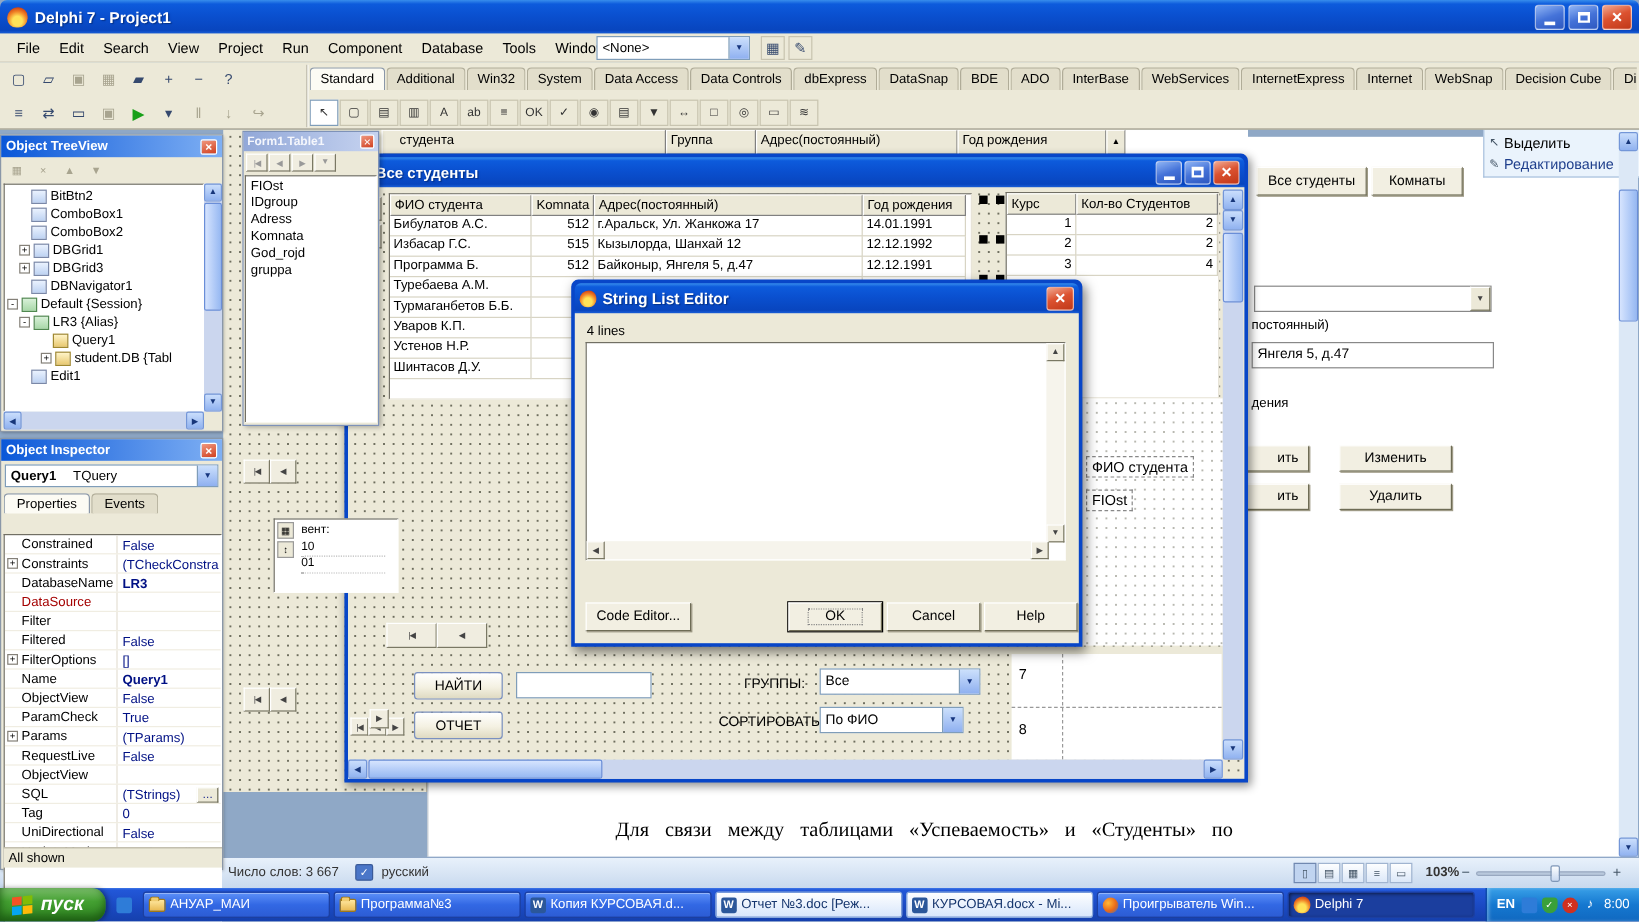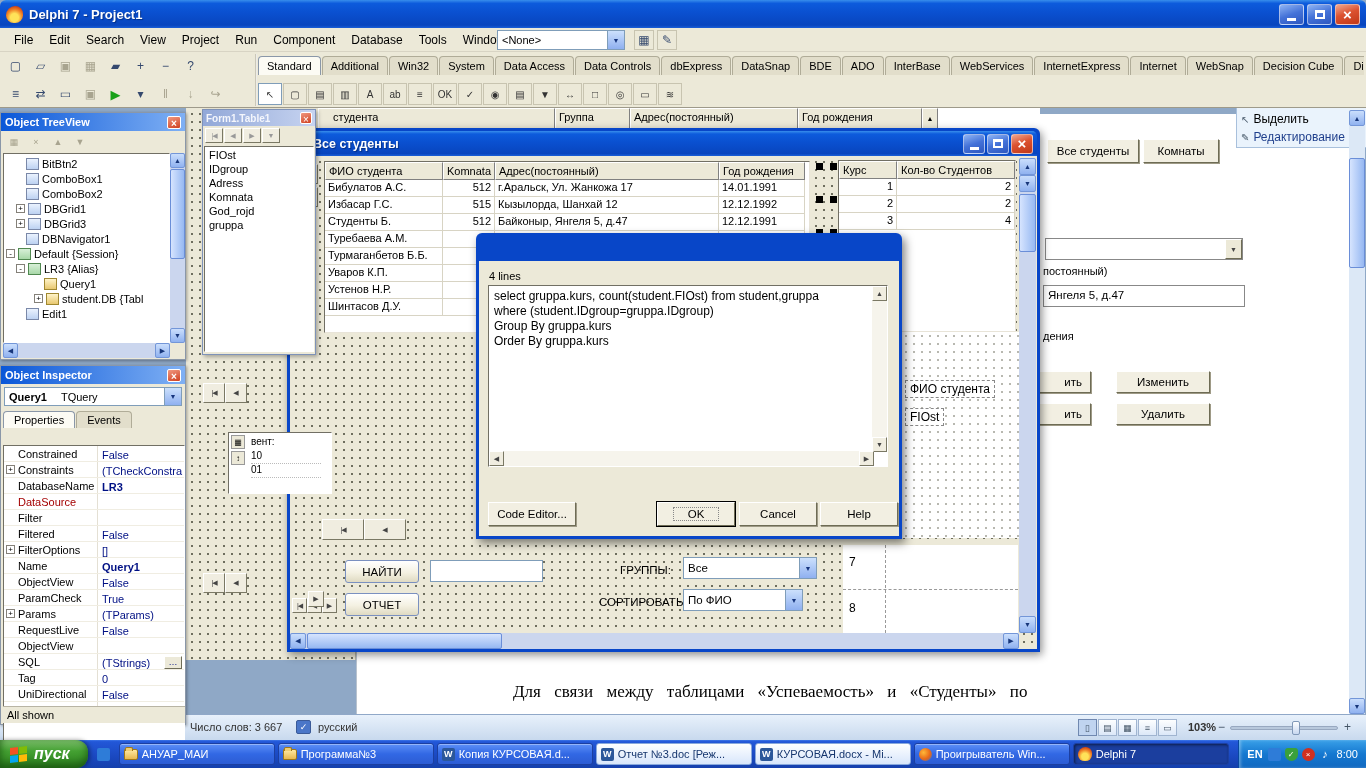--- a/index.html
+++ b/index.html
@@ -276,21 +276,21 @@
           </div>
 
           <div class="gr">
             <span class="gc" style="width:118px">Избасар Г.С.</span>
             <span class="gc rt" style="width:52px">515</span>
             <span class="gc" style="width:224px">Кызылорда, Шанхай 12</span>
             <span class="gc" style="width:86px">12.12.1992</span>
           </div>
 
           <div class="gr">
-            <span class="gc" style="width:118px">Студенты Б.</span>
+            <span class="gc" style="width:118px">Программа Б.</span>
             <span class="gc rt" style="width:52px">512</span>
             <span class="gc" style="width:224px">Байконыр, Янгеля 5, д.47</span>
             <span class="gc" style="width:86px">12.12.1991</span>
           </div>
 
           <div class="gr">
             <span class="gc" style="width:118px">Туребаева А.М.</span>
             <span class="gc rt" style="width:52px"></span>
             <span class="gc" style="width:224px"></span>
             <span class="gc" style="width:86px"></span>
@@ -401,30 +401,28 @@
     </div>
     <div class="xtrack abs" style="left:0;top:477px;width:729px;height:16px">
       <div class="xar ar-l abs" style="left:0;top:0;width:16px;height:16px"></div>
       <div class="xthumbh abs" style="left:17px;top:0;width:195px;height:16px"></div>
       <div class="xar ar-r abs" style="left:713px;top:0;width:16px;height:16px"></div>
     </div>
   </div>
 </div>
 
 <div class="abs" style="left:476px;top:233px;width:426px;height:306px;z-index:30;background:#0846C8;border-radius:6px 6px 0 0;box-shadow:3px 4px 10px rgba(0,0,0,.5)">
+  <div class="xptitle flex" style="position:absolute;left:3px;top:3px;width:420px;height:25px;border-radius:5px 5px 0 0;padding:0 4px;gap:5px">
+    <span class="flame"></span>
+    <span class="wtext">String List Editor</span>
+    <span class="capbtn close g-x" style="margin-left:auto;width:23px;height:20px"></span>
+  </div>
   <div class="abs" style="left:3px;top:28px;width:420px;height:275px;background:#ECE9D8">
     <div class="abs" style="left:10px;top:9px">4 lines</div>
     <div class="inset abs" style="left:9px;top:24px;width:400px;height:182px">
-      <div class="memo" style="padding:3px 5px">
-
-      <div class="mline">select gruppa.kurs, count(student.FIOst) from student,gruppa</div>
-          <div class="mline">where (student.IDgroup=gruppa.IDgroup)</div>
-          <div class="mline">Group By gruppa.kurs</div>
-          <div class="mline">Order By gruppa.kurs</div>
-        </div>
       <div class="ctrack abs" style="right:0;top:0;width:15px;height:166px">
         <div class="car ar-u abs" style="left:0;top:0;width:15px;height:15px"></div>
         <div class="car ar-d abs" style="left:0;top:151px;width:15px;height:15px"></div>
       </div>
       <div class="ctrack abs" style="left:0;bottom:0;width:385px;height:15px">
         <div class="car ar-l abs" style="left:0;top:0;width:15px;height:15px"></div>
         <div class="car ar-r abs" style="left:370px;top:0;width:15px;height:15px"></div>
       </div>
     </div>
     <div class="cbtn abs" style="left:9px;top:241px;width:88px;height:24px">

